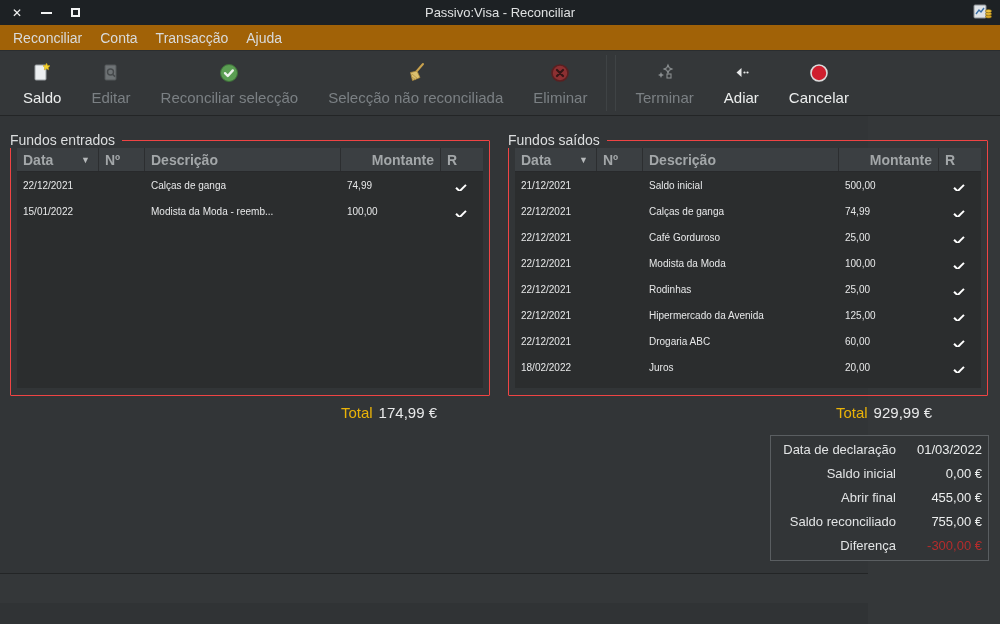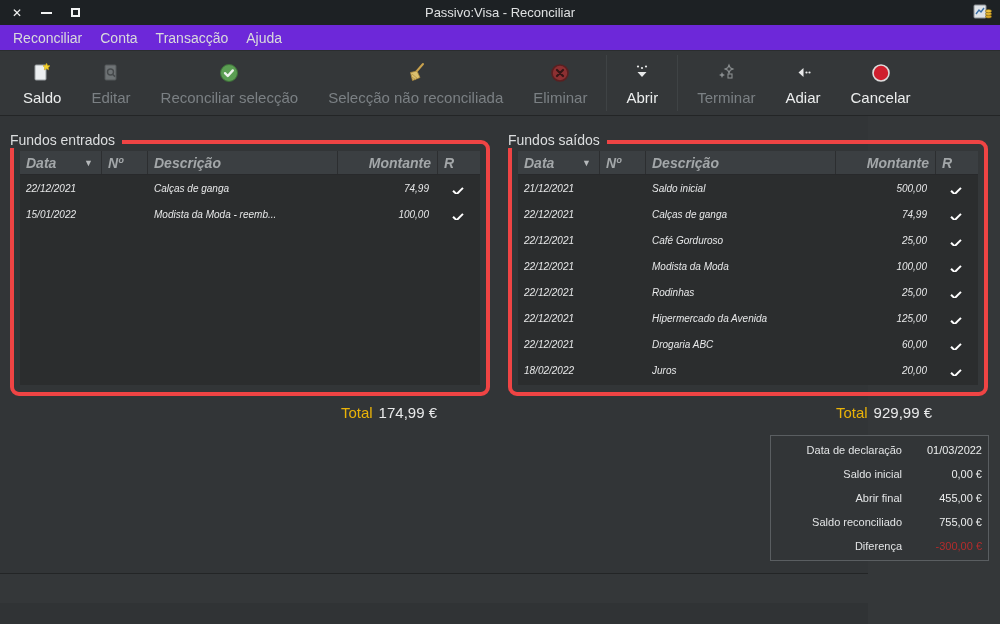--- a/index.html
+++ b/index.html
@@ -11,60 +11,60 @@
   .titlebar { position:absolute; top:0; left:0; width:100%; height:25px; background:#1d2124; display:flex; align-items:center; }
   .win-controls { display:flex; align-items:center; gap:15px; padding-left:10px; }
   .winbtn { width:14px; height:14px; display:flex; align-items:center; justify-content:center; color:#f2f3f3; cursor:default; }
   .winbtn .x-glyph { font-size:12px; font-weight:bold; line-height:1; }
   .winbtn .min-glyph { width:11px; height:2px; background:#f2f3f3; }
   .winbtn .max-glyph { width:9px; height:9px; border:2px solid #f2f3f3; }
   .title-text { position:absolute; left:0; right:0; text-align:center; font-size:13px; color:#dfe1e2; pointer-events:none; }
   .app-icon { position:absolute; right:8px; top:3px; width:19px; height:18px; }
 
   
-  .menubar { position:absolute; top:25px; left:0; width:100%; height:26px; background:#6d28d9; border-bottom:1px solid #2a2d2f; display:flex; align-items:center; padding-left:4px; }
+  .menubar { position:absolute; top:25px; left:0; width:100%; height:26px; background:#a16207; border-bottom:1px solid #2a2d2f; display:flex; align-items:center; padding-left:4px; }
   .menu-item { padding:3px 9px; font-size:14px; color:#d9dbdc; }
 
   
   .toolbar { position:absolute; top:51px; left:0; width:100%; height:65px; border-bottom:1px solid #232526; display:flex; align-items:center; padding-left:8px; }
   .tb-btn { display:flex; flex-direction:column; align-items:center; justify-content:center; gap:4px; padding:4px 15px; height:58px; border-radius:3px; }
   .tb-btn .tb-label { font-size:15px; white-space:nowrap; }
   .tb-btn.enabled .tb-label { color:#eceeee; }
   .tb-btn.disabled .tb-label { color:#7b8084; }
   .tb-sep { width:1px; height:56px; background:#3f4345; margin:0 4px; }
   .tb-icon { width:24px; height:24px; display:block; }
 
   
   .content { position:absolute; top:116px; left:0; width:868px; height:508px; background:#323537; }
 
   .frame { position:absolute; top:14px; width:480px; height:266px; }
   .frame-left { left:10px; }
   .frame-right { left:508px; }
-  .frame-box { position:absolute; top:10px; left:0; right:0; bottom:0; border:4px solid #ef4444; border-radius:9px;font-style:italic; }
+  .frame-box { position:absolute; top:10px; left:0; right:0; bottom:0; border:1px solid #ef4444; border-radius:1px; }
   .frame-label { position:absolute; top:2px; left:0; z-index:2; background:#323537; padding-right:7px; font-size:14px; color:#dcdedf; line-height:16px; }
 
   .table { position:absolute; top:7px; left:6px; right:6px; bottom:7px; background:#2b2d2e; display:flex; flex-direction:column; overflow:hidden; }
   .thead { display:grid; grid-template-columns:82px 46px 1fr 100px 42px; height:24px; background:#3b3f42; border-bottom:1px solid #28292b; flex:0 0 24px; }
   .th { font-size:14px; font-weight:bold; color:#a3a7a9; display:flex; align-items:center; padding:0 6px; border-right:1px solid #2c2e30; }
   .th:last-child { border-right:none; }
   .th.amount { justify-content:flex-end; }
   .sort-icon { margin-left:auto; font-size:9px; color:#b6b9bb; padding-right:2px; }
   .trow { display:grid; grid-template-columns:82px 46px 1fr 100px 42px; height:26px; flex:0 0 26px; align-items:center; font-size:10px; color:#e7e8e9; }
   .td { padding:0 6px; white-space:nowrap; overflow:hidden; }
-  .td.amount { text-align:right; padding-right:9px; }
+  .td.amount { padding-right:9px; }
   .checkbox { width:16px; height:16px; border-radius:4px; background:#2a6fd2; margin-left:6px; position:relative; }
   .checkbox::after { content:""; position:absolute; left:3px; top:4px; width:8px; height:4px; border-left:2.5px solid #fff; border-bottom:2.5px solid #fff; transform:rotate(-45deg); }
 
   .total-row { position:absolute; top:288px; height:20px; font-size:15px; text-align:right; color:#e9eaeb; }
   .total-left { left:10px; width:427px; }
   .total-right { left:508px; width:424px; }
   .total-row .t-label { color:#eab308; margin-right:6px; }
 
   .summary { position:absolute; left:770px; top:319px; width:219px; height:126px; border:1px solid #5a5e61; background:#323537; display:flex; flex-direction:column; justify-content:center; padding:2px 6px; }
-  .sum-row { display:grid; grid-template-columns:1fr 78px; column-gap:2px; height:24px; line-height:24px; font-size:11px; }
+  .sum-row { display:grid; grid-template-columns:1fr 78px; column-gap:8px; height:24px; line-height:24px; font-size:13px; }
   .sum-label { text-align:right; color:#e2e4e5; white-space:nowrap; }
   .sum-value { text-align:right; color:#eceeee; white-space:nowrap; }
   .sum-value.negative { color:#b42c2c; }
 
   .status-divider { position:absolute; top:457px; left:0; width:100%; height:1px; background:#232526; }
   .statusbar { position:absolute; top:458px; left:0; width:100%; height:50px; background:#343739; }
   .statusbar-grip { position:absolute; bottom:0; left:0; width:100%; height:21px; background:#303335; }
 </style>
 </head>
 <body>
@@ -141,29 +141,20 @@
     <div class="tb-btn disabled">
       <svg class="tb-icon" viewBox="0 0 24 24">
         <circle cx="12" cy="12" r="8" fill="#8c3032" stroke="#5a1f20" stroke-width="1.6"></circle>
         <path d="M9 9 l6 6 M15 9 l-6 6" stroke="#341616" stroke-width="2.2" stroke-linecap="round"></path>
       </svg>
       <span class="tb-label">Eliminar</span>
     </div>
 
     <div class="tb-sep"></div>
 
-    <div class="tb-btn enabled">
-      <svg class="tb-icon" viewBox="0 0 24 24">
-        <circle cx="8" cy="5.5" r="1.1" fill="#e8e9ea"></circle>
-        <circle cx="12" cy="7" r="1.1" fill="#e8e9ea"></circle>
-        <circle cx="16" cy="5.5" r="1.1" fill="#e8e9ea"></circle>
-        <path d="M7.5 11 l4.5 5 4.5 -5 z" fill="#e8e9ea"></path>
-      </svg>
-      <span class="tb-label">Abrir</span>
-    </div>
 
     <div class="tb-sep"></div>
 
     <div class="tb-btn disabled">
       <svg class="tb-icon" viewBox="0 0 24 24">
         <path d="M15 4 l1.2 2.8 2.8 1.2 -2.8 1.2 -1.2 2.8 -1.2 -2.8 -2.8 -1.2 2.8 -1.2 z" fill="none" stroke="#8a8e90" stroke-width="1.1"></path>
         <path d="M8 11 l.9 2.1 2.1 .9 -2.1 .9 -.9 2.1 -.9 -2.1 -2.1 -.9 2.1 -.9 z" fill="#8a8e90"></path>
         <rect x="14" y="13" width="4" height="4" fill="none" stroke="#8a8e90" stroke-width="1.1"></rect>
       </svg>
       <span class="tb-label">Terminar</span>

